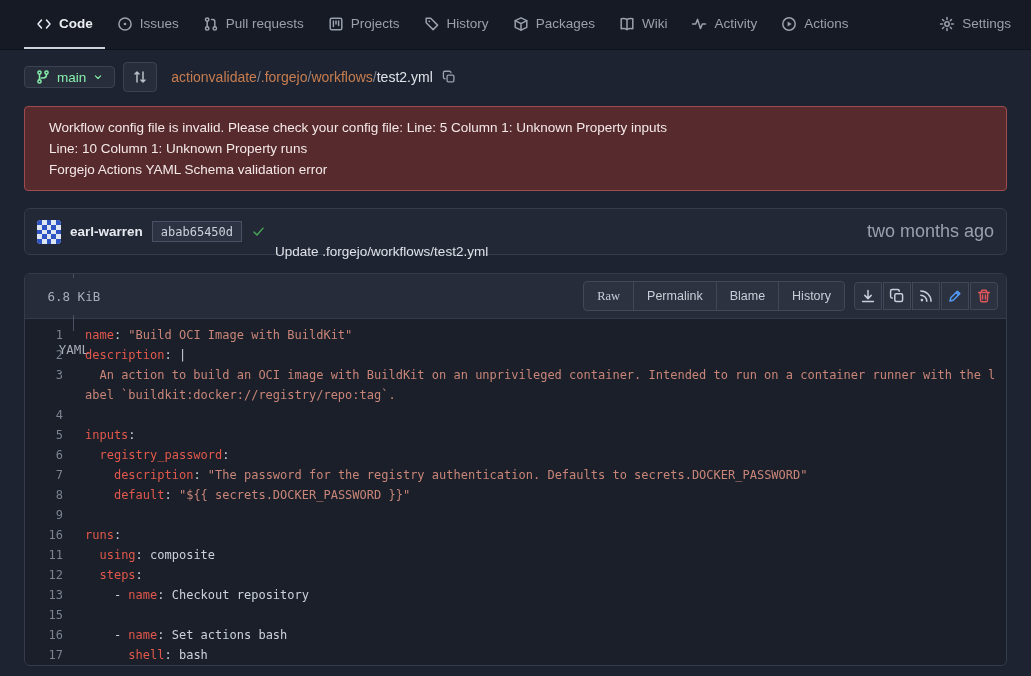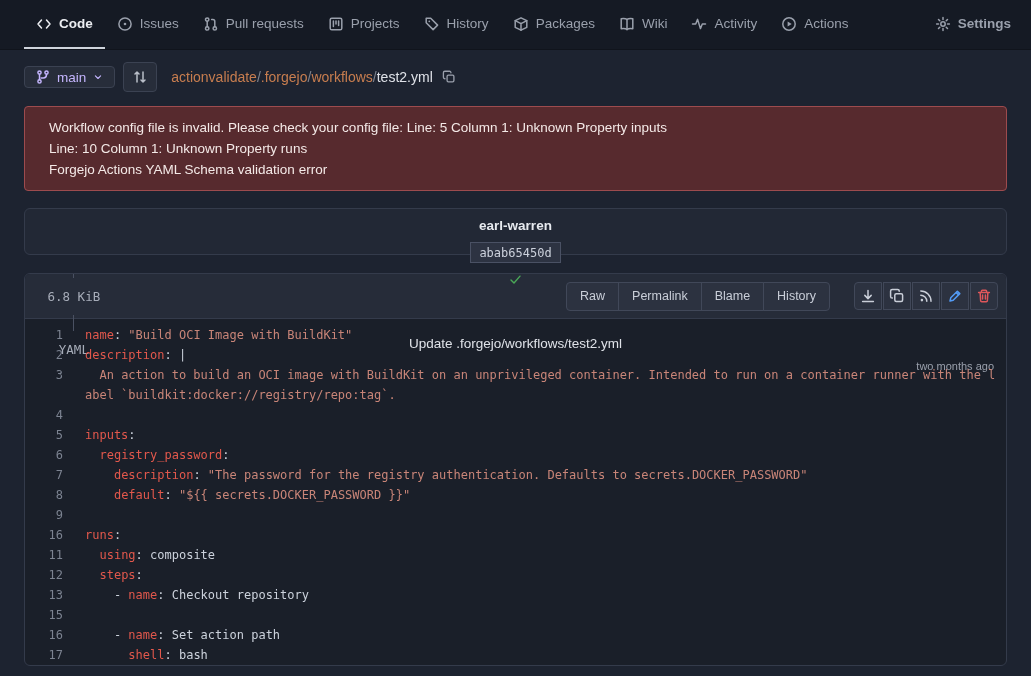--- a/index.html
+++ b/index.html
@@ -26,32 +26,32 @@
   .nav-left { display: flex; align-items: stretch; flex: 1; }
   .nav-item {
     display: flex; align-items: center; gap: 7px;
     padding: 0 12px;
     color: #9aa0ac;
     border-bottom: 2px solid transparent;
     cursor: pointer;
     white-space: nowrap;
   }
   .nav-item.active { color: #eceef2; font-weight: 700; border-bottom-color: #ced3db; }
-  .nav-item.settings { margin-left: auto; padding-right: 0; font-weight: bold; }
+  .nav-item.settings { margin-left: auto; padding-right: 0; }
 
   
   .content { padding: 12px 24px 0; }
 
   
   .crumb-row { display: flex; align-items: center; margin-bottom: 14px; }
   .branch-btn {
     display: inline-flex; align-items: center; gap: 6px;
     height: 22px; padding: 0 10px;
     background: #272d3a; border: 1px solid #3b4252; border-radius: 4px;
-    color: #c4b5fd; font-family: inherit; font-size: 13.5px; cursor: pointer;
+    color: #86efac; font-family: inherit; font-size: 13.5px; cursor: pointer;
   }
   .square-btn {
     display: inline-flex; align-items: center; justify-content: center;
     width: 34px; height: 30px; margin-left: 8px;
     background: #272d3a; border: 1px solid #3b4252; border-radius: 4px;
     color: #b9bec8; cursor: pointer;
   }
   .breadcrumb { display: flex; align-items: center; margin-left: 14px; font-size: 14px; }
   .bc-item.link { color: var(--accent, #c77d4f); }
   .bc-item.current { color: #dfe2e8; cursor: default; }
@@ -68,53 +68,52 @@
     color: #f4e9e7;
     line-height: 21px;
   }
 
   
   .commit-bar {
     display: flex; align-items: center; gap: 9px;
     height: 47px; padding: 0 12px;
     background: #222835; border: 1px solid #343b4b; border-radius: 6px;
     margin-bottom: 18px;
-    flex-direction: column;
   }
   .avatar { width: 24px; height: 24px; border-radius: 4px; overflow: hidden; display: inline-flex; cursor: pointer; }
   .author { font-weight: 700; color: #e7eaef; }
   .hash {
     font-family: "DejaVu Sans Mono", monospace; font-size: 12px;
     background: #2d3342; border: 1px solid #4a5164; border-radius: 0;
     padding: 2.5px 8px; color: #ccd1dc; cursor: pointer;
   }
   .check { color: var(--success-color, #4aa757); cursor: pointer; }
   .msg { color: #dfe2e8; cursor: pointer; margin-top: 40px; }
-  .time { margin-left: auto; color: #9aa0ac; font-size: 11px; }
+  .time { margin-left: auto; color: #9aa0ac; font-size: 18px; }
 
   
   .file-box { border: 1px solid #343b4b; border-radius: 6px; background: #1a1f29; overflow: hidden; }
   .file-header {
     height: 45px; display: flex; align-items: center;
     background: #262c39; border-bottom: 1px solid #343b4b;
     padding: 0 8px 0 15px;
   }
   .file-meta {
     display: flex; align-items: center; gap: 11px;
     font-family: "DejaVu Sans Mono", monospace; font-size: 12.5px; color: #a6acb8; flex-direction: column;
   }
   .meta-div { width: 1px; height: 16px; background: #4a5162; }
   .file-actions { margin-left: auto; display: flex; align-items: center; gap: 9px; }
   .btn-group { display: flex; }
   .btn-group button {
     background: #2c3240; border: 1px solid #414859; color: #c9ced8;
     font-family: inherit; font-size: 12.5px; padding: 6.5px 13px;
     margin-left: -1px; cursor: pointer;
   }
-  .btn-group button:first-child { border-radius: 4px 0 0 4px; margin-left: 15px; }
+  .btn-group button:first-child { border-radius: 4px 0 0 4px; margin-left: 0; font-family: Liberation Serif, serif; }
   .btn-group button:last-child { border-radius: 0 4px 4px 0; text-align: right; }
   .icon-btn {
     width: 28px; height: 28px; display: inline-flex; align-items: center; justify-content: center;
     background: none; border: none; color: #a8aeb9; cursor: pointer;
   }
   .icon-btn.c-edit { color: var(--edit-color, #539bf5); }
   .icon-btn.c-danger { color: var(--danger-color, #e0575b); }
 
   
   .code { padding-top: 6px; font-family: "DejaVu Sans Mono", monospace; font-size: 12px; line-height: 20px; }
@@ -399,21 +398,21 @@
         <div class="code-row">
           <span class="ln">13</span>
           <span class="lc"><span class="tok-p">    - </span><span class="tok-k">name</span><span class="tok-p">: Checkout repository</span></span>
         </div>
         <div class="code-row">
           <span class="ln">15</span>
           <span class="lc"></span>
         </div>
         <div class="code-row">
           <span class="ln">16</span>
-          <span class="lc"><span class="tok-p">    - </span><span class="tok-k">name</span><span class="tok-p">: Set action path</span></span>
+          <span class="lc"><span class="tok-p">    - </span><span class="tok-k">name</span><span class="tok-p">: Set actions bash</span></span>
         </div>
         <div class="code-row">
           <span class="ln">17</span>
           <span class="lc"><span class="tok-p">      </span><span class="tok-k">shell</span><span class="tok-p">: bash</span></span>
         </div>
       </div>
   </div>
 
 </main>
 

